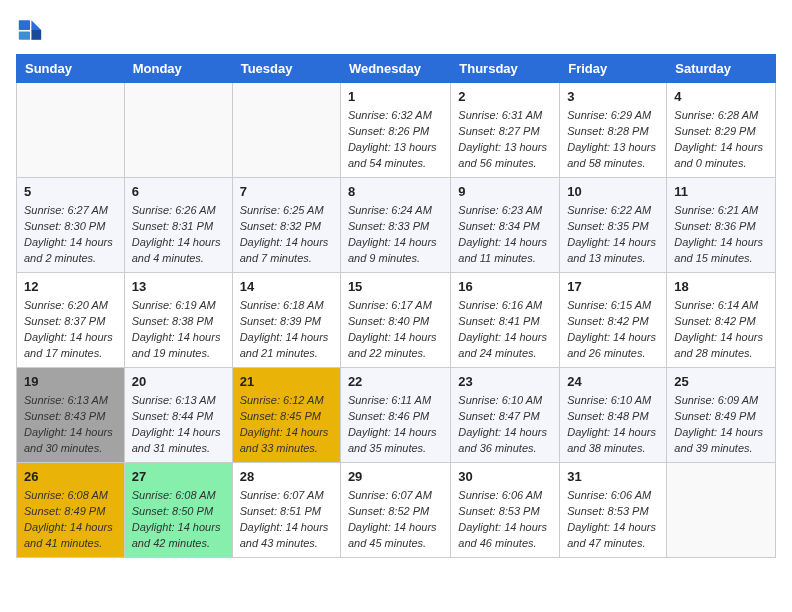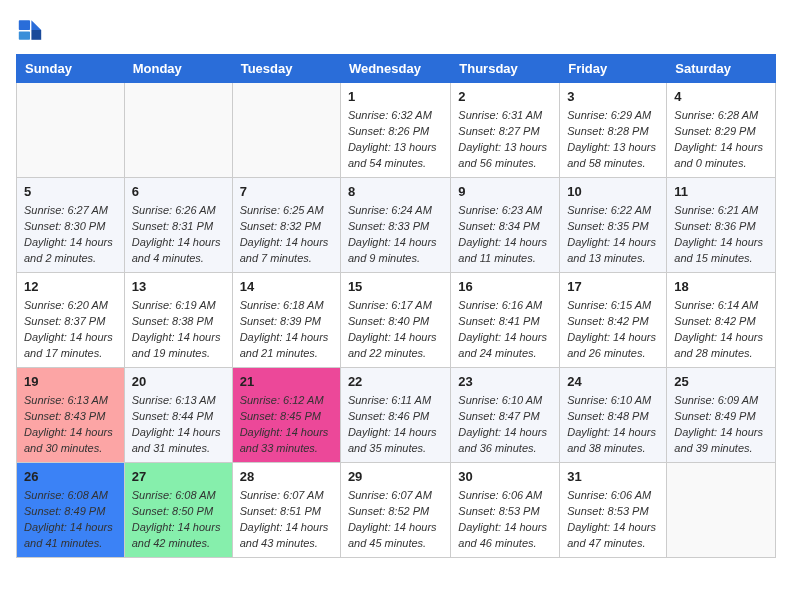--- a/index.html
+++ b/index.html
@@ -238,33 +238,33 @@
 Daylight: 14 hours and 26 minutes.</div>
         </td>
         <td style="background: rgb(255, 255, 255);">
           <span class="day-number">18</span>
           <div class="day-info" style="white-space: pre-line;">Sunrise: 6:14 AM
 Sunset: 8:42 PM
 Daylight: 14 hours and 28 minutes.</div>
         </td>
       </tr>
       <tr>
-        <td style="background: #fca5a5;">
+        <td style="background: #a3a3a3;">
           <span class="day-number">19</span>
           <div class="day-info" style="white-space: pre-line;">Sunrise: 6:13 AM
 Sunset: 8:43 PM
 Daylight: 14 hours and 30 minutes.</div>
         </td>
         <td style="background: rgb(244, 246, 251);">
           <span class="day-number">20</span>
           <div class="day-info" style="white-space: pre-line;">Sunrise: 6:13 AM
 Sunset: 8:44 PM
 Daylight: 14 hours and 31 minutes.</div>
         </td>
-        <td style="background: #ec4899;">
+        <td style="background: #eab308;">
           <span class="day-number">21</span>
           <div class="day-info" style="white-space: pre-line;">Sunrise: 6:12 AM
 Sunset: 8:45 PM
 Daylight: 14 hours and 33 minutes.</div>
         </td>
         <td style="background: rgb(244, 246, 251);">
           <span class="day-number">22</span>
           <div class="day-info" style="white-space: pre-line;">Sunrise: 6:11 AM
 Sunset: 8:46 PM
 Daylight: 14 hours and 35 minutes.</div>
@@ -282,21 +282,21 @@
 Daylight: 14 hours and 38 minutes.</div>
         </td>
         <td style="background: rgb(244, 246, 251);">
           <span class="day-number">25</span>
           <div class="day-info" style="white-space: pre-line;">Sunrise: 6:09 AM
 Sunset: 8:49 PM
 Daylight: 14 hours and 39 minutes.</div>
         </td>
       </tr>
       <tr>
-        <td style="background: #3b82f6;">
+        <td style="background: #eab308;">
           <span class="day-number">26</span>
           <div class="day-info" style="white-space: pre-line;">Sunrise: 6:08 AM
 Sunset: 8:49 PM
 Daylight: 14 hours and 41 minutes.</div>
         </td>
         <td style="background: #86efac;">
           <span class="day-number">27</span>
           <div class="day-info" style="white-space: pre-line;">Sunrise: 6:08 AM
 Sunset: 8:50 PM
 Daylight: 14 hours and 42 minutes.</div>

